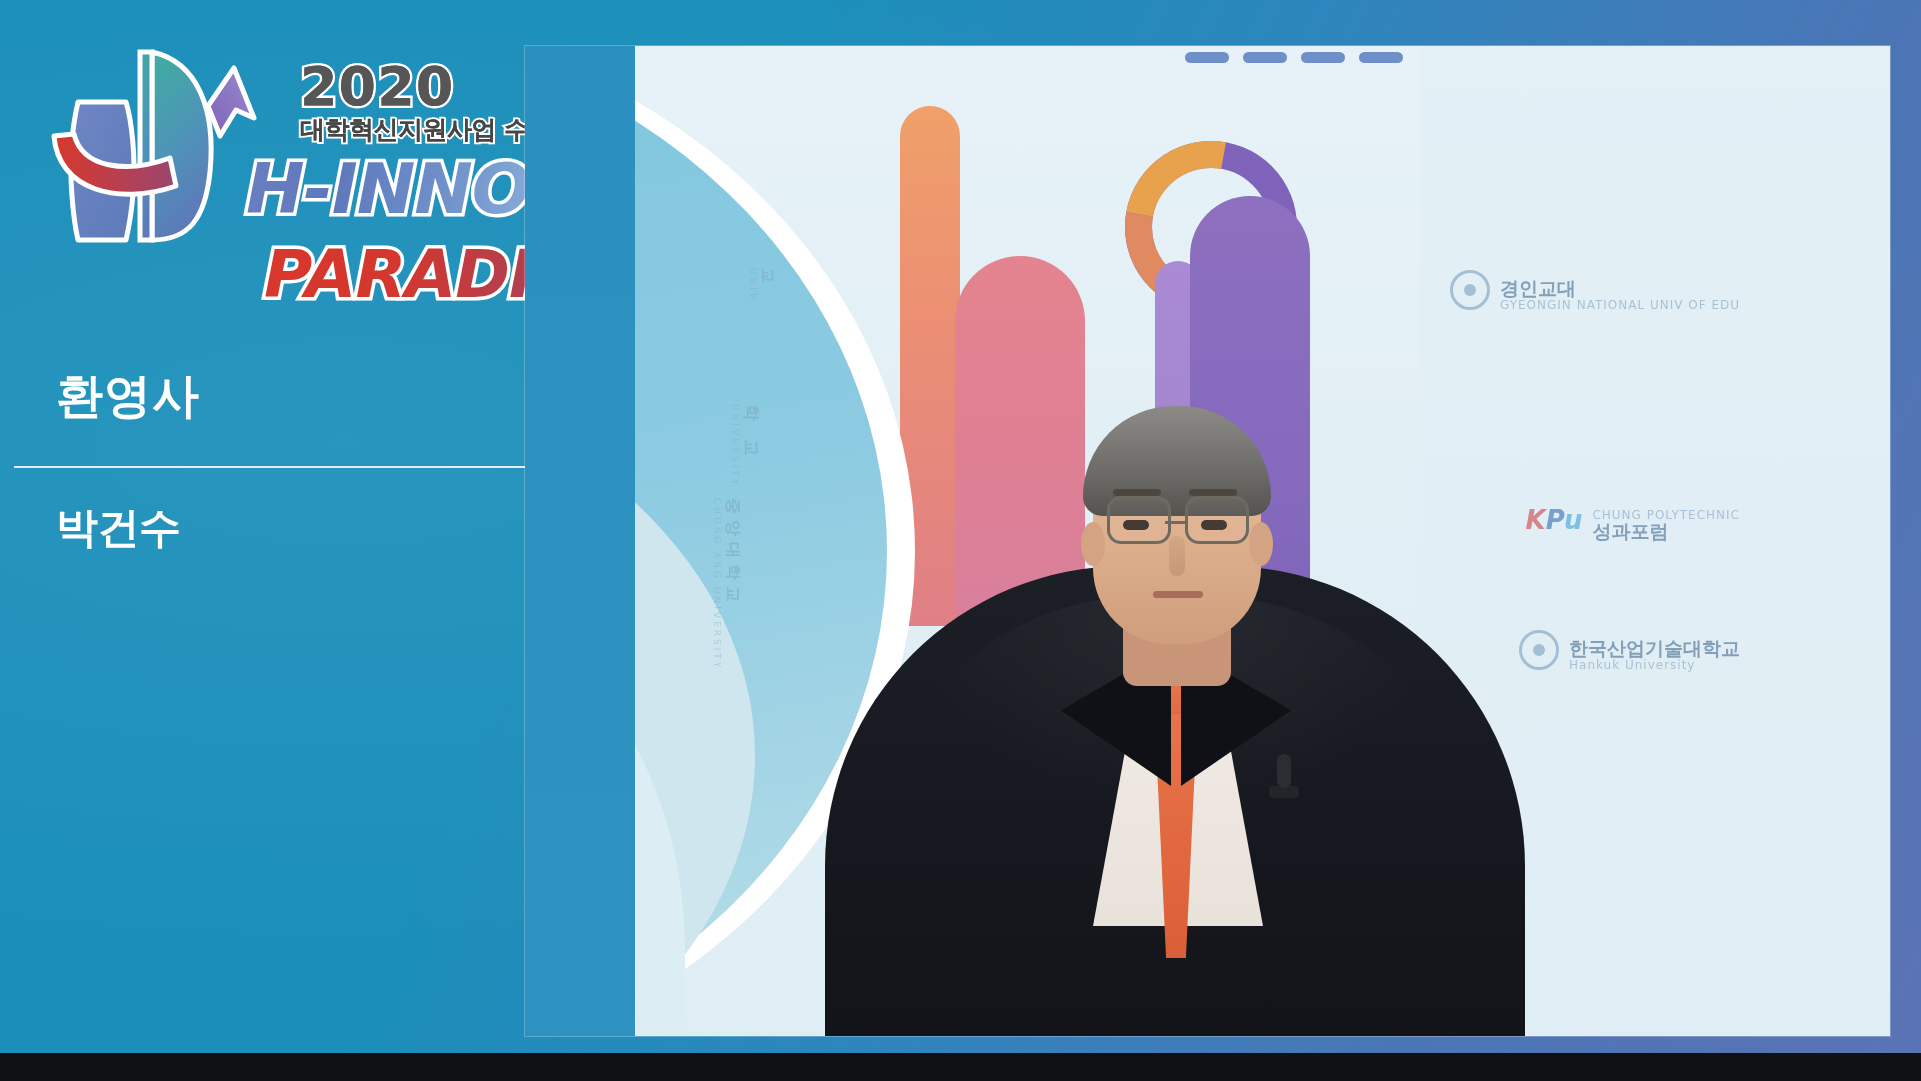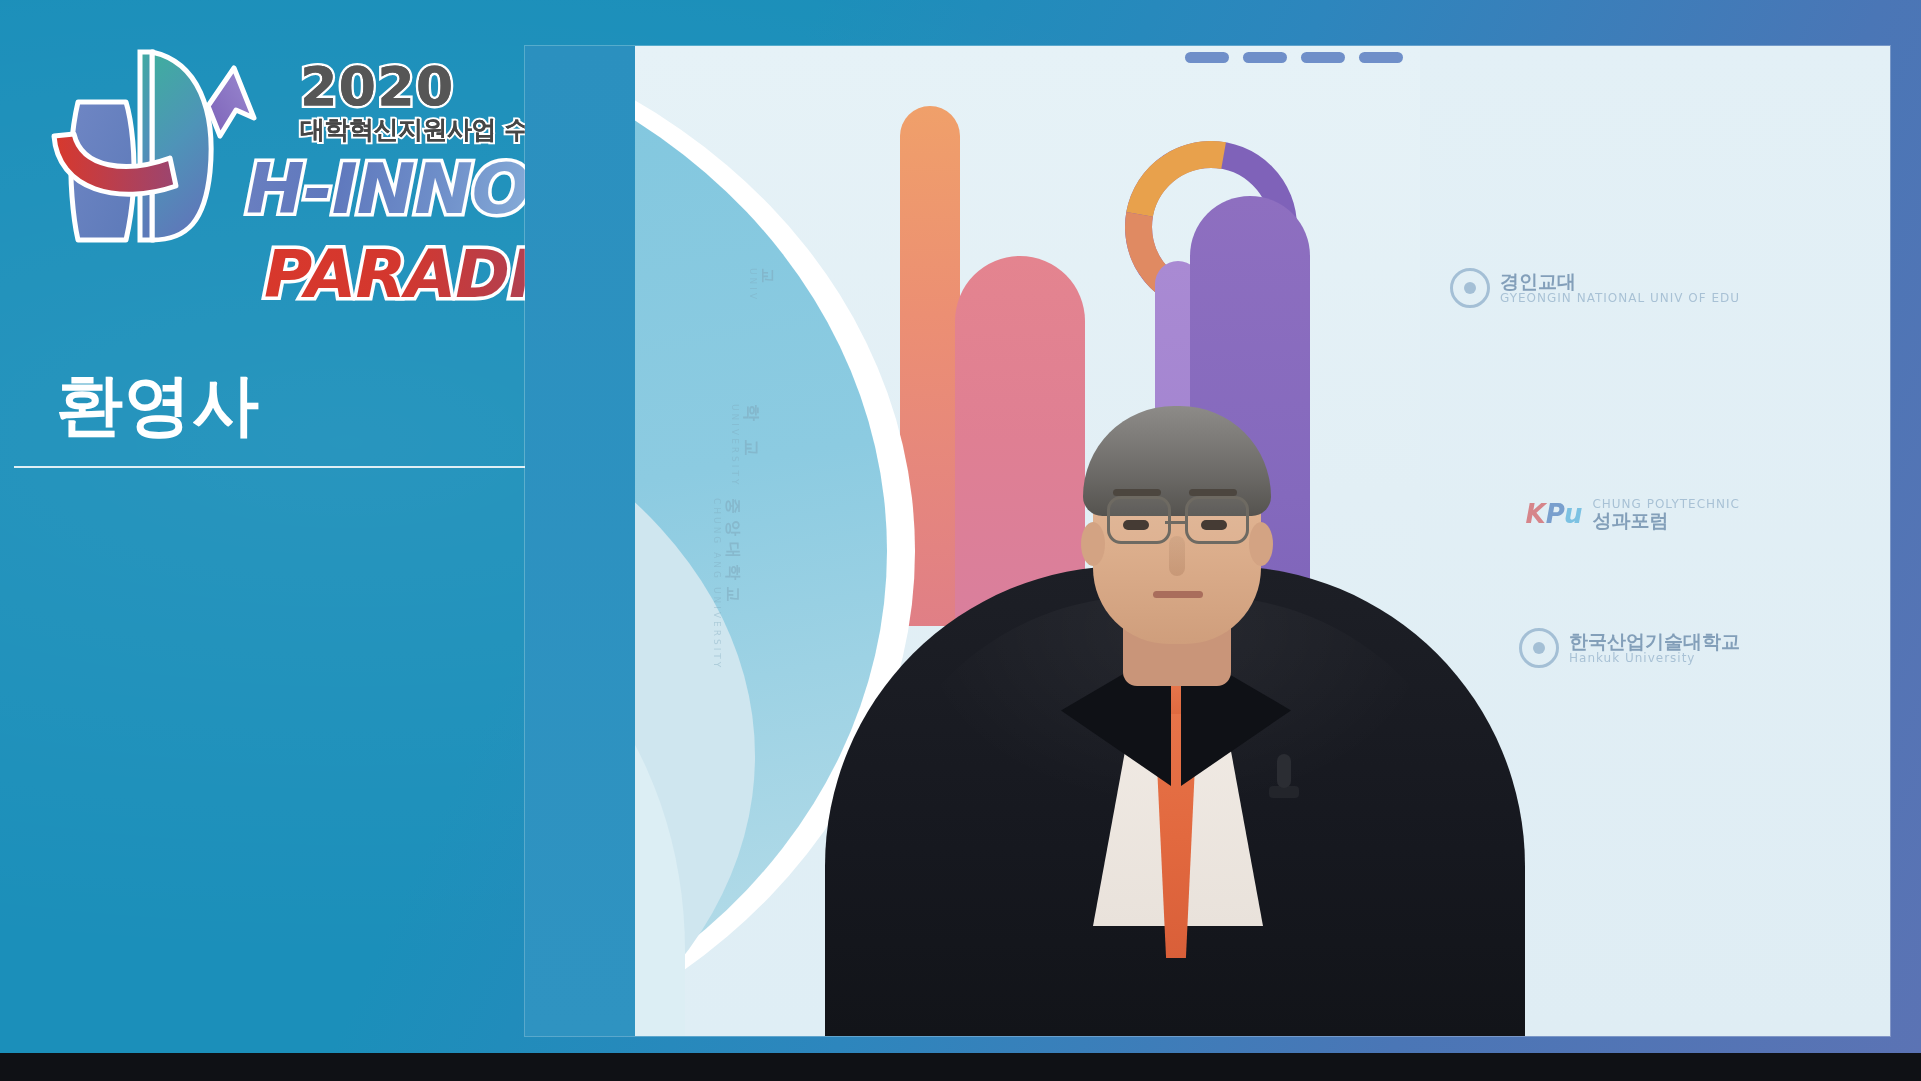--- a/index.html
+++ b/index.html
@@ -46,21 +46,21 @@
   .para-wrap{position:absolute;left:16px;top:208px;width:470px;height:80px;}
   .para{position:absolute;left:0;top:0;font-size:66px;font-weight:bold;font-style:italic;letter-spacing:-1px;
         line-height:1;white-space:nowrap;
         -webkit-text-stroke:7px #ffffff;color:transparent;paint-order:stroke fill;}
   .para-fill{position:absolute;left:0;top:0;font-size:66px;font-weight:bold;font-style:italic;letter-spacing:-1px;
         line-height:1;white-space:nowrap;
         background:linear-gradient(95deg,#d8382c 0%,#d3372e 22%,#b24050 42%,#9b4570 58%,#8b4e93 74%,#7e5aa8 100%);
         -webkit-background-clip:text;background-clip:text;color:transparent;}
 
   
-  .title{position:absolute;left:56px;top:372px;font-size:67px;font-weight:bold;color:#ffffff;
+  .title{position:absolute;left:56px;top:372px;font-size:47px;font-weight:bold;color:#ffffff;
          letter-spacing:1px;line-height:1;white-space:nowrap;}
   .rule{position:absolute;left:14px;top:466px;width:540px;height:2px;background:#eaf3f8;opacity:.95;}
   .speaker{position:absolute;left:56px;top:500px;font-size:42px;font-weight:bold;color:#ffffff;
            line-height:1.35;letter-spacing:-.5px;white-space:nowrap;}
 
   
   .video{position:absolute;left:525px;top:46px;width:1365px;height:990px;overflow:hidden;
          background:#dfeef4;box-shadow:0 0 0 1px rgba(255,255,255,.25);}
 
   .vid-inner{position:absolute;inset:0;overflow:hidden;}
@@ -105,21 +105,21 @@
   .g-dashes{position:absolute;left:660px;top:6px;width:300px;height:14px;}
   .g-dashes i{position:absolute;top:0;width:44px;height:11px;border-radius:6px;background:#6f8fc9;display:block;}
 
   
   .logopanel{position:absolute;right:0;top:0;width:470px;height:990px;
              background:linear-gradient(180deg,#e3f0f6 0%,#dfedf4 100%);}
   .plogo{position:absolute;right:150px;display:flex;align-items:center;gap:10px;opacity:.62;}
   .plogo .pmark{width:34px;height:34px;border-radius:50%;border:3px solid #7fa3c3;
                 display:flex;align-items:center;justify-content:center;flex:0 0 auto;}
   .plogo .pmark i{width:12px;height:12px;border-radius:50%;background:#7fa3c3;display:block;}
-  .plogo .ptxt{font-size:19px;font-weight:bold;color:#4a6f96;line-height:1.05;white-space:nowrap;}
+  .plogo .ptxt{font-size:19px;font-weight:bold;color:#4a6f96;line-height:1.05;white-space:nowrap;margin-top:11px;}
   .plogo .ptxt small{display:block;font-size:12px;font-weight:normal;letter-spacing:1px;color:#86a6c2;}
   .kpu{font-size:26px;font-weight:bold;font-style:italic;line-height:1;text-align:center;}
   .kpu .k{color:#d0454a;}.kpu .p{color:#3a6fb5;}.kpu .u{color:#3fa7d8;}
 
   
   .person{position:absolute;left:300px;bottom:0;width:700px;height:860px;}
   .suit{position:absolute;left:0;bottom:0;width:700px;height:470px;border-radius:300px 300px 0 0;
         background:linear-gradient(180deg,#1d1f26 0%,#16181f 60%,#121419 100%);}
   .shoulder-hl{position:absolute;left:40px;bottom:120px;width:620px;height:320px;border-radius:280px 280px 0 0;
         background:radial-gradient(60% 80% at 50% 10%,rgba(255,255,255,.05),rgba(255,255,255,0) 70%);}
@@ -218,20 +218,21 @@
         <div class="para-wrap">
           <div class="para">PARADIGM SHIFT</div>
           <div class="para-fill">PARADIGM SHIFT</div>
         </div>
       </div>
     </div>
 
     <div class="title">환영사</div>
     <div class="rule"></div>
     <div class="speaker">
+      <div>박건수</div>
     </div>
   </div>
 
   <div class="video">
     <div class="vid-inner">
       <div class="backdrop"></div>
 
       <div class="logopanel">
         <div class="plogo" style="top:222px;">
           <span class="pmark">

